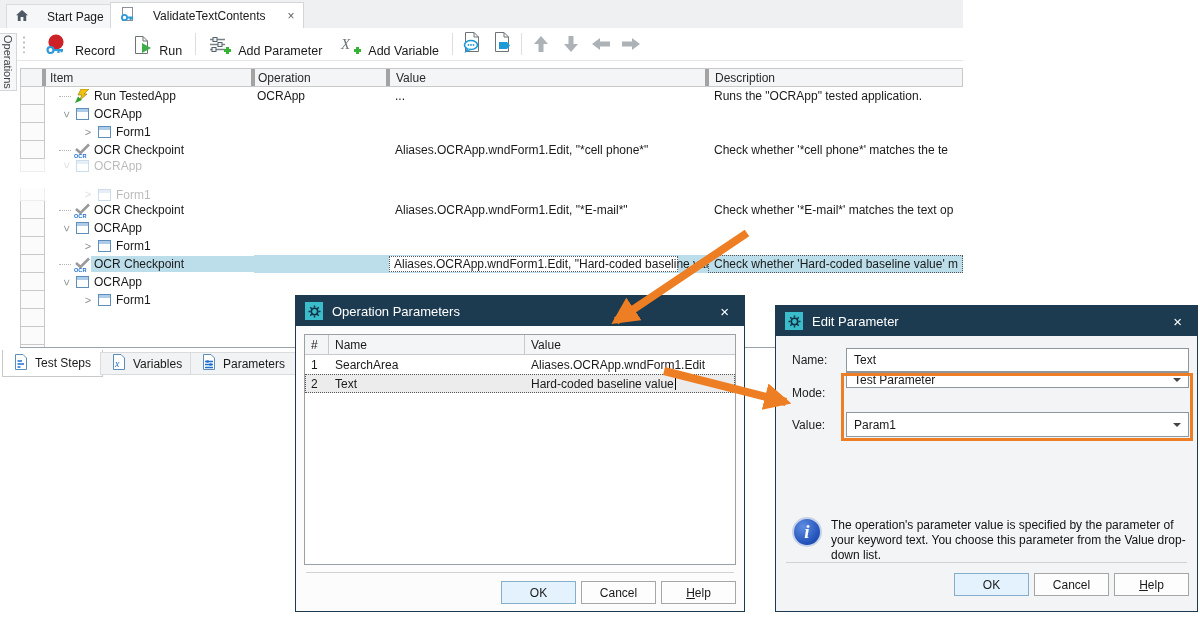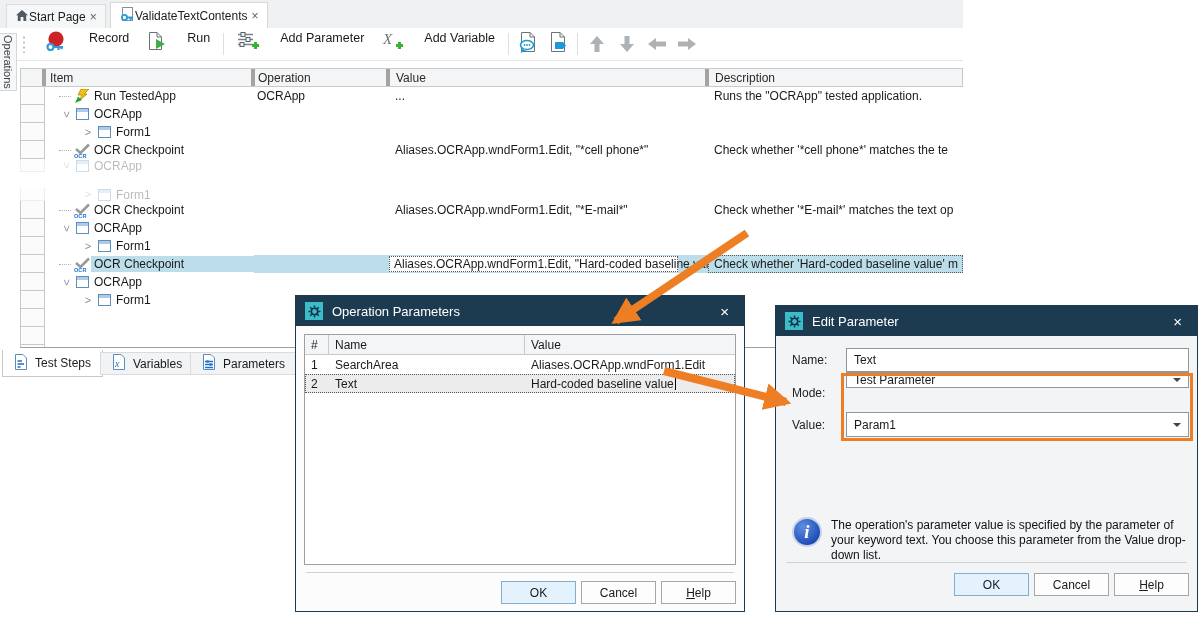--- a/index.html
+++ b/index.html
@@ -1,29 +1,29 @@
 <!DOCTYPE html>
 <html><head>
 <meta charset="utf-8">
 <style>
   html,body{margin:0;padding:0;background:#fff;}
   .stage{position:relative;width:1200px;height:617px;background:#ffffff;overflow:hidden;
          font-family:"Liberation Sans",sans-serif;color:#1a1a1a;}
   
   .tabstrip{position:absolute;left:0;top:0;width:963px;height:28px;background:#eef0f1;}
-  .doc-tab{position:absolute;display:flex;align-items:center;gap:0;padding:0 8px;font-size:12px;box-sizing:border-box;}
+  .doc-tab{position:absolute;display:flex;align-items:center;gap:18px;padding:0 8px;font-size:12px;box-sizing:border-box;}
   .doc-tab.inactive{left:6px;top:4px;height:24px;background:#f6f7f8;border:1px solid #dcdcdc;border-bottom:none;}
   .doc-tab.active{left:110px;top:2px;height:26px;background:#ffffff;border:1px solid #d6d6d6;border-bottom:none;z-index:2;}
   .tab-close{color:#5a5f63;font-size:12px;margin-left:4px;cursor:default;}
   
   .toolbar{position:absolute;left:0;top:28px;width:963px;height:33px;background:#fff;border-bottom:1px solid #e4e6e8;
            display:flex;align-items:center;box-sizing:border-box;}
   .grip{width:4px;height:18px;margin-left:22px;margin-right:8px;
         background-image:radial-gradient(circle,#b9bcbf 1px,transparent 1.2px);background-size:4px 5px;}
-  .tbtn{display:flex;align-items:flex-start;gap:20px;padding:0 9px;height:27px;font-size:12.5px;}
+  .tbtn{display:flex;align-items:flex-end;gap:6px;padding:0 9px;height:27px;font-size:12.5px;}
   .tsep{width:1px;height:22px;background:#dcdedf;margin:0 4px;}
   .navbtn{display:flex;align-items:center;justify-content:center;width:30px;height:26px;}
   
   .side-tab{position:absolute;left:0;top:33px;width:17px;height:58px;background:#f6f7f8;
             border:1px solid #d4d7da;border-left:none;box-sizing:border-box;
             display:flex;align-items:center;justify-content:center;
             writing-mode:vertical-rl;font-size:11px;color:#3c4247;}
   
   .grid{position:absolute;left:20px;top:68px;width:943px;height:279px;font-size:12px;overflow:hidden;}
   .grid-header{display:flex;height:19px;background:#f4f5f7;border:1px solid #c9c9c9;box-sizing:border-box;}

